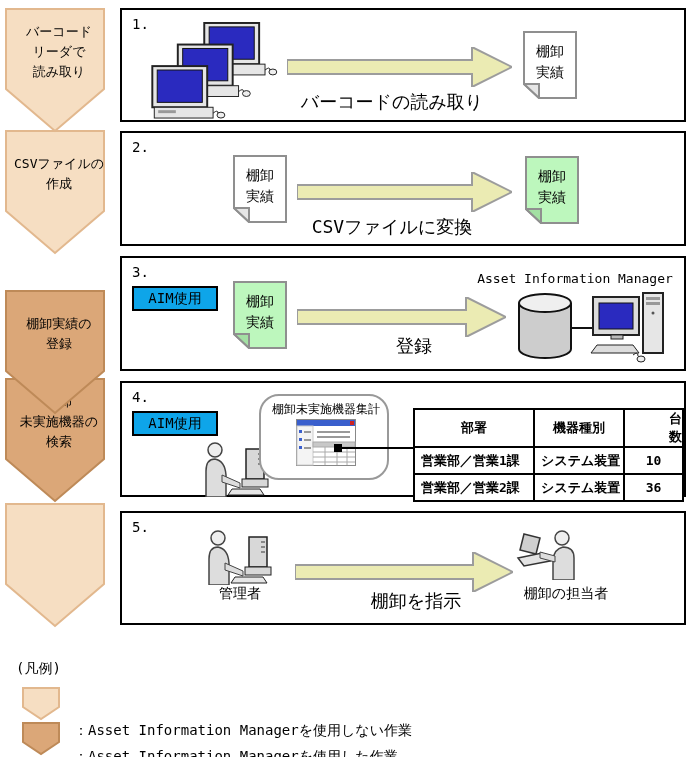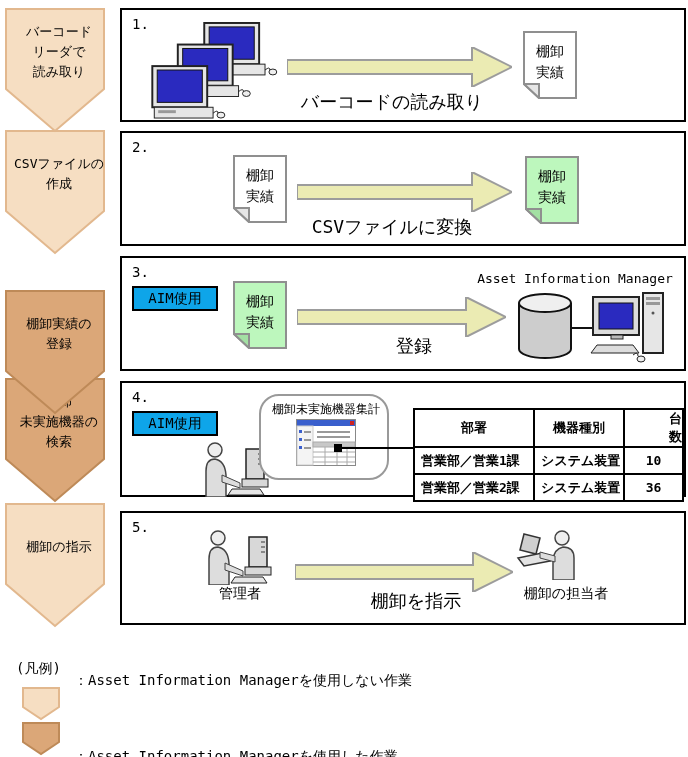--- a/index.html
+++ b/index.html
@@ -103,21 +103,20 @@
       <polygon points="1,1 99,1 99,81 50,123 1,81" stroke-width="2" fill="#DBA778" stroke="#BE8A58"></polygon>
     </svg>
     <div class="chev-label">棚卸
 未実施機器の
 検索</div>
   </div>
   <div class="chevron z1" style="top:503px;">
     <svg width="100" height="125" viewBox="0 0 100 125">
       <polygon points="1,1 99,1 99,81 50,123 1,81" stroke-width="2" fill="#F6DEC2" stroke="#E2B88E"></polygon>
     </svg>
-    <div class="chev-label">棚卸の指示</div>
   </div>
 
   <div class="stepbox" style="top:8px; height:114px;">
     <div class="boxnum">1.</div>
 
     <svg style="position:absolute; left:28px; top:12px;" width="134" height="98" viewBox="0 0 134 100">
       <g>
         <rect x="54" y="1" width="56" height="42" fill="#E6E6E6" stroke="#222" stroke-width="2"></rect>
         <rect x="59" y="5" width="46" height="33" fill="#2A2ABF" stroke="#111"></rect>
         <rect x="56" y="43" width="60" height="11" fill="#E6E6E6" stroke="#222"></rect>
@@ -306,21 +305,21 @@
     <div class="person-label" style="left:384px; top:72px; width:120px;">棚卸の担当者</div>
   </div>
 
   <div class="legend-title">(凡例)</div>
 
   <div class="legend-chip" style="top:687px;">
     <svg width="38" height="34" viewBox="0 0 38 34">
       <polygon points="1,1 37,1 37,20 19,32 1,20" stroke-width="2" fill="#F6DEC2" stroke="#E2B88E"></polygon>
     </svg>
   </div>
-  <div class="legend-label" style="top:672px;">：Asset Information Managerを使用しない作業</div>
+  <div class="legend-label" style="top:722px;">：Asset Information Managerを使用しない作業</div>
 
   <div class="legend-chip" style="top:722px;">
     <svg width="38" height="34" viewBox="0 0 38 34">
       <polygon points="1,1 37,1 37,20 19,32 1,20" stroke-width="2" fill="#DBA778" stroke="#BE8A58"></polygon>
     </svg>
   </div>
   <div class="legend-label" style="top:728px;margin-top:20px;">：Asset Information Managerを使用した作業</div>
 
 </div>
 

